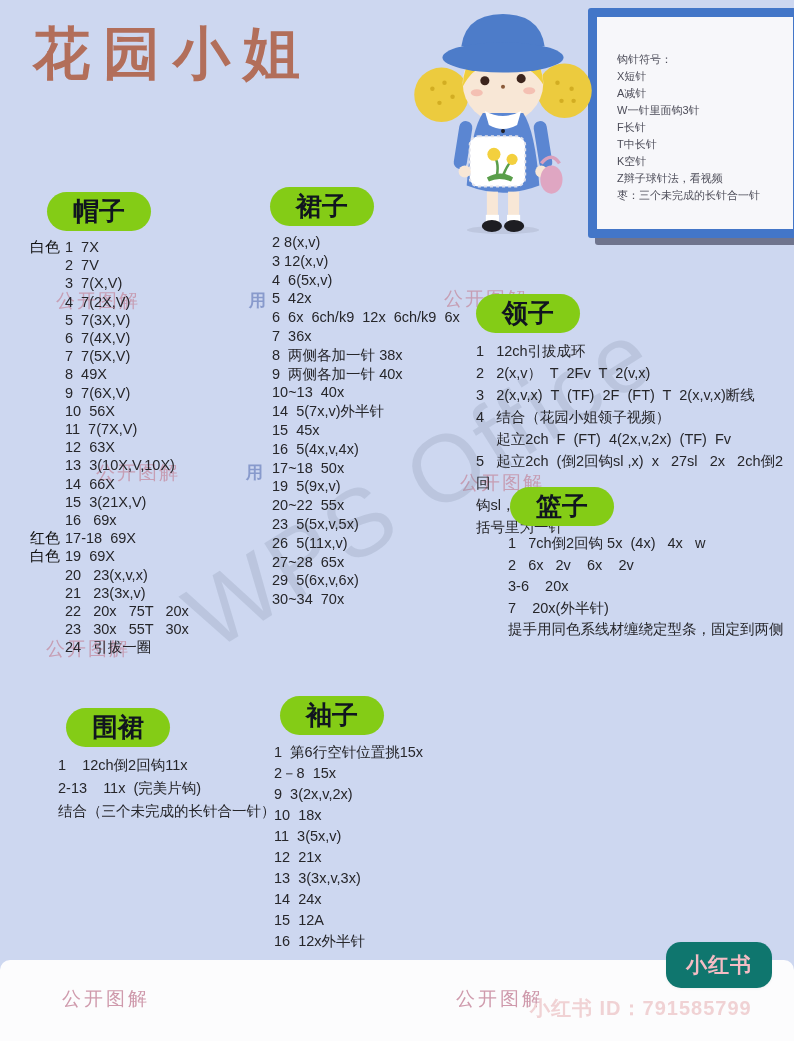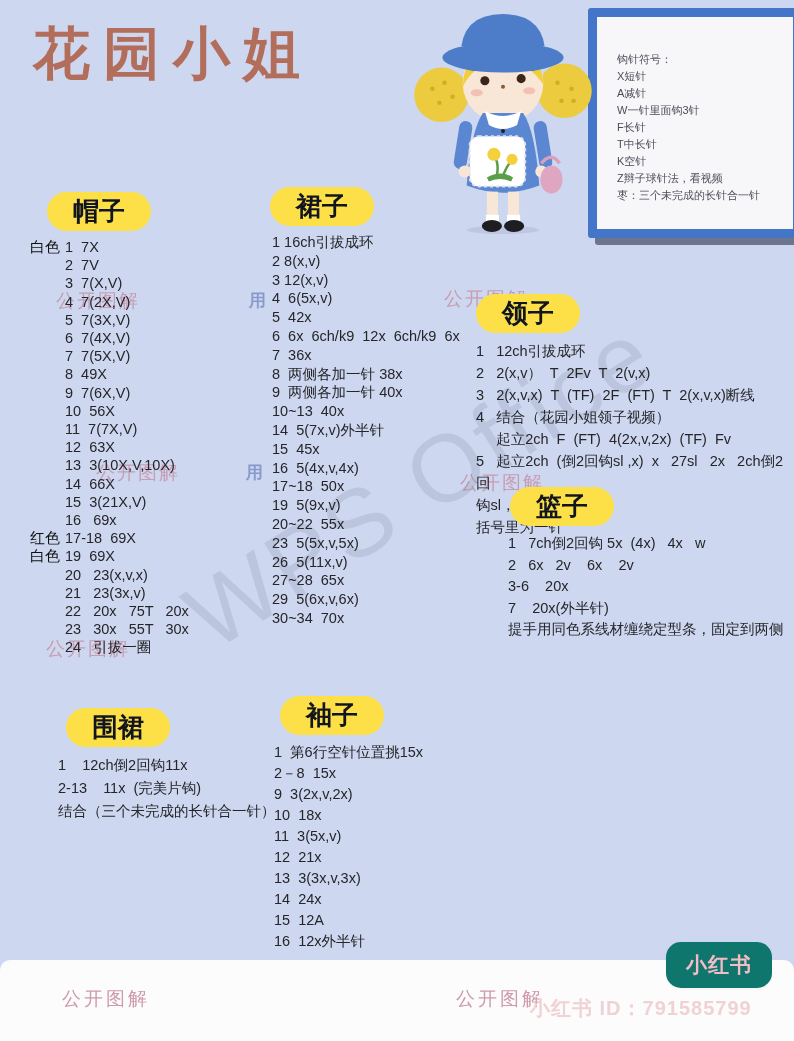--- a/index.html
+++ b/index.html
@@ -19,21 +19,21 @@
     position:absolute; left:588px; top:8px; width:174px; height:178px;
     background:#f7f7fa; border:9px solid #4376c8; border-radius:3px;
     box-shadow:7px 7px 0 rgba(35,35,60,.55);
     z-index:2; padding:26px 10px 8px 12px; box-sizing:content-box;
   }
   .legend ul{list-style:none;margin:8px;padding:0;}
   .legend li{font-size:11px; line-height:17px; color:#4c4c58; white-space:pre-wrap;}
   
   .sec{position:absolute; z-index:2;}
   .badge{
-    display:inline-block; background:#fde047; border-radius:26px;
+    display:inline-block; background:#84cc16; border-radius:26px;
     padding:2px 26px; font-size:26px; font-weight:bold; color:#10151f;
   }
   .rows{list-style:none; margin:7px 0 0 0; padding:0;}
   .rows li{position:relative; color:#26262a; font-size:14.5px; white-space:pre-wrap;}
   .prefix{position:absolute; left:-35px; top:0; font-weight:normal; font-size:15px; color:#111;}
   .sec-hat{left:30px; top:192px; width:228px;}
   .sec-hat .badge{margin-left:17px;}
   .sec-hat .rows{padding-left:35px;}
   .sec-hat .rows li{line-height:18.2px;}
   .sec-skirt{left:258px; top:187px; width:238px;}
@@ -185,21 +185,20 @@
         <li><span class="txt">21   23(3x,v)</span></li>
         <li><span class="txt">22   20x   75T   20x</span></li>
         <li><span class="txt">23   30x   55T   30x</span></li>
         <li><span class="txt">24   引拔一圈</span></li>
       </ul>
   </div>
 
   <div class="sec sec-skirt">
     <div class="badge">裙子</div>
     <ul class="rows">
-        <li><span class="txt">1 16ch引拔成环</span></li>
         <li><span class="txt">2 8(x,v)</span></li>
         <li><span class="txt">3 12(x,v)</span></li>
         <li><span class="txt">4  6(5x,v)</span></li>
         <li><span class="txt">5  42x</span></li>
         <li><span class="txt">6  6x  6ch/k9  12x  6ch/k9  6x</span></li>
         <li><span class="txt">7  36x</span></li>
         <li><span class="txt">8  两侧各加一针 38x</span></li>
         <li><span class="txt">9  两侧各加一针 40x</span></li>
         <li><span class="txt">10~13  40x</span></li>
         <li><span class="txt">14  5(7x,v)外半针</span></li>

